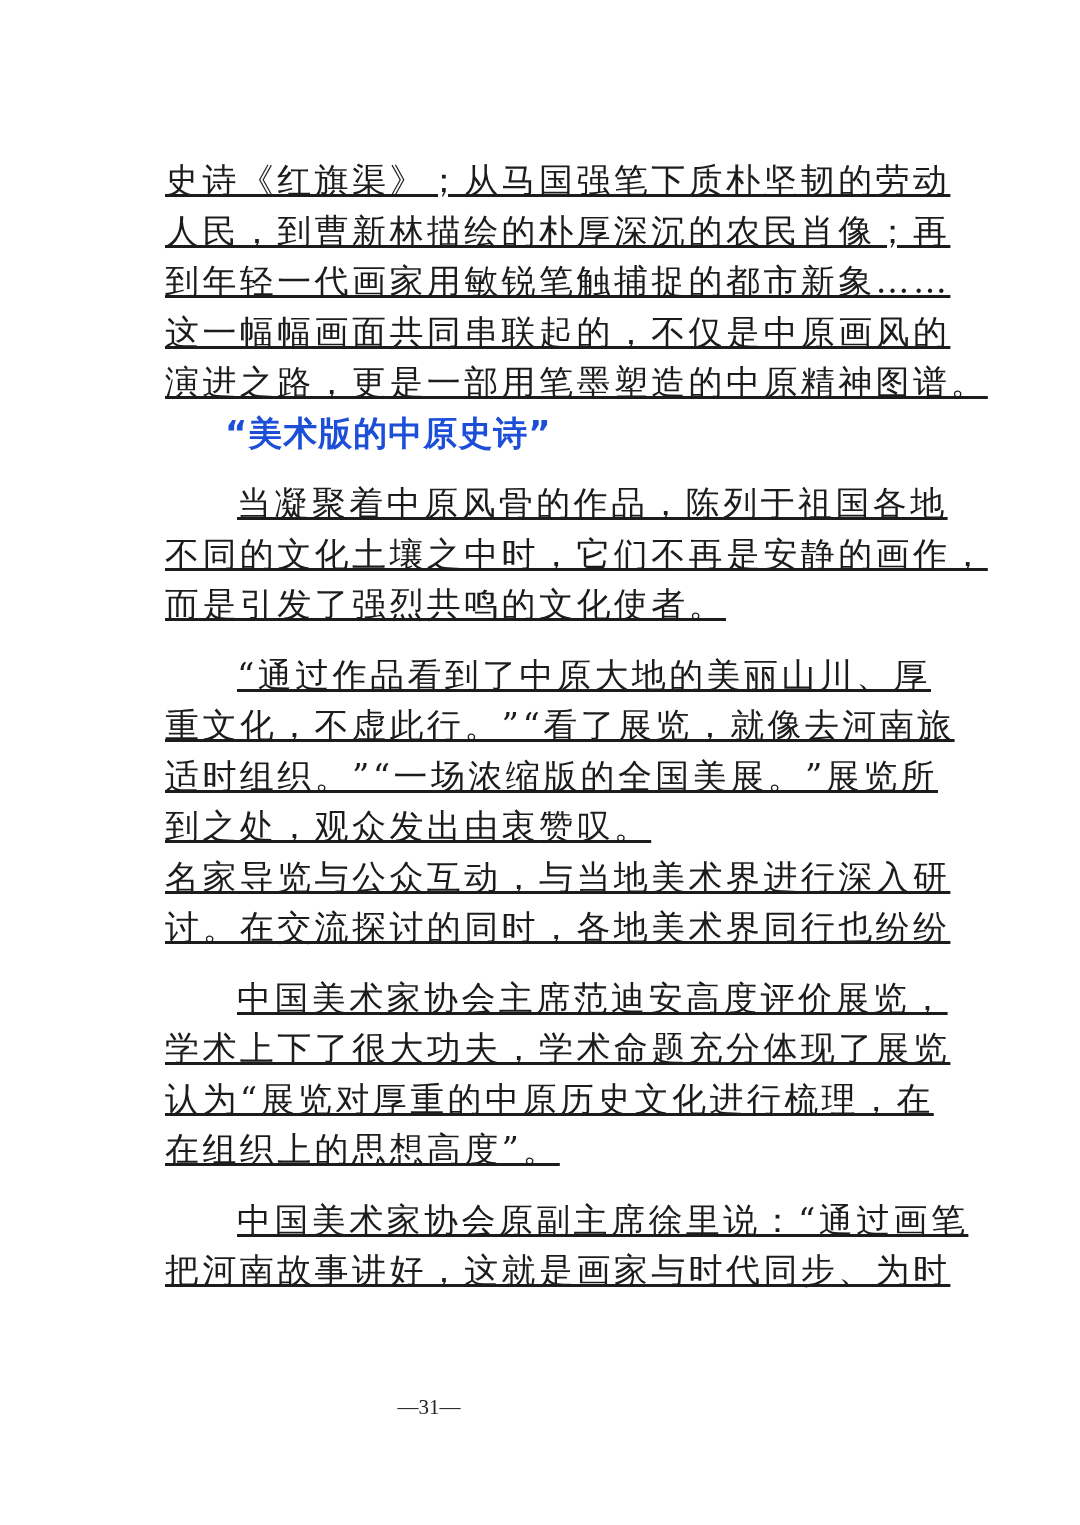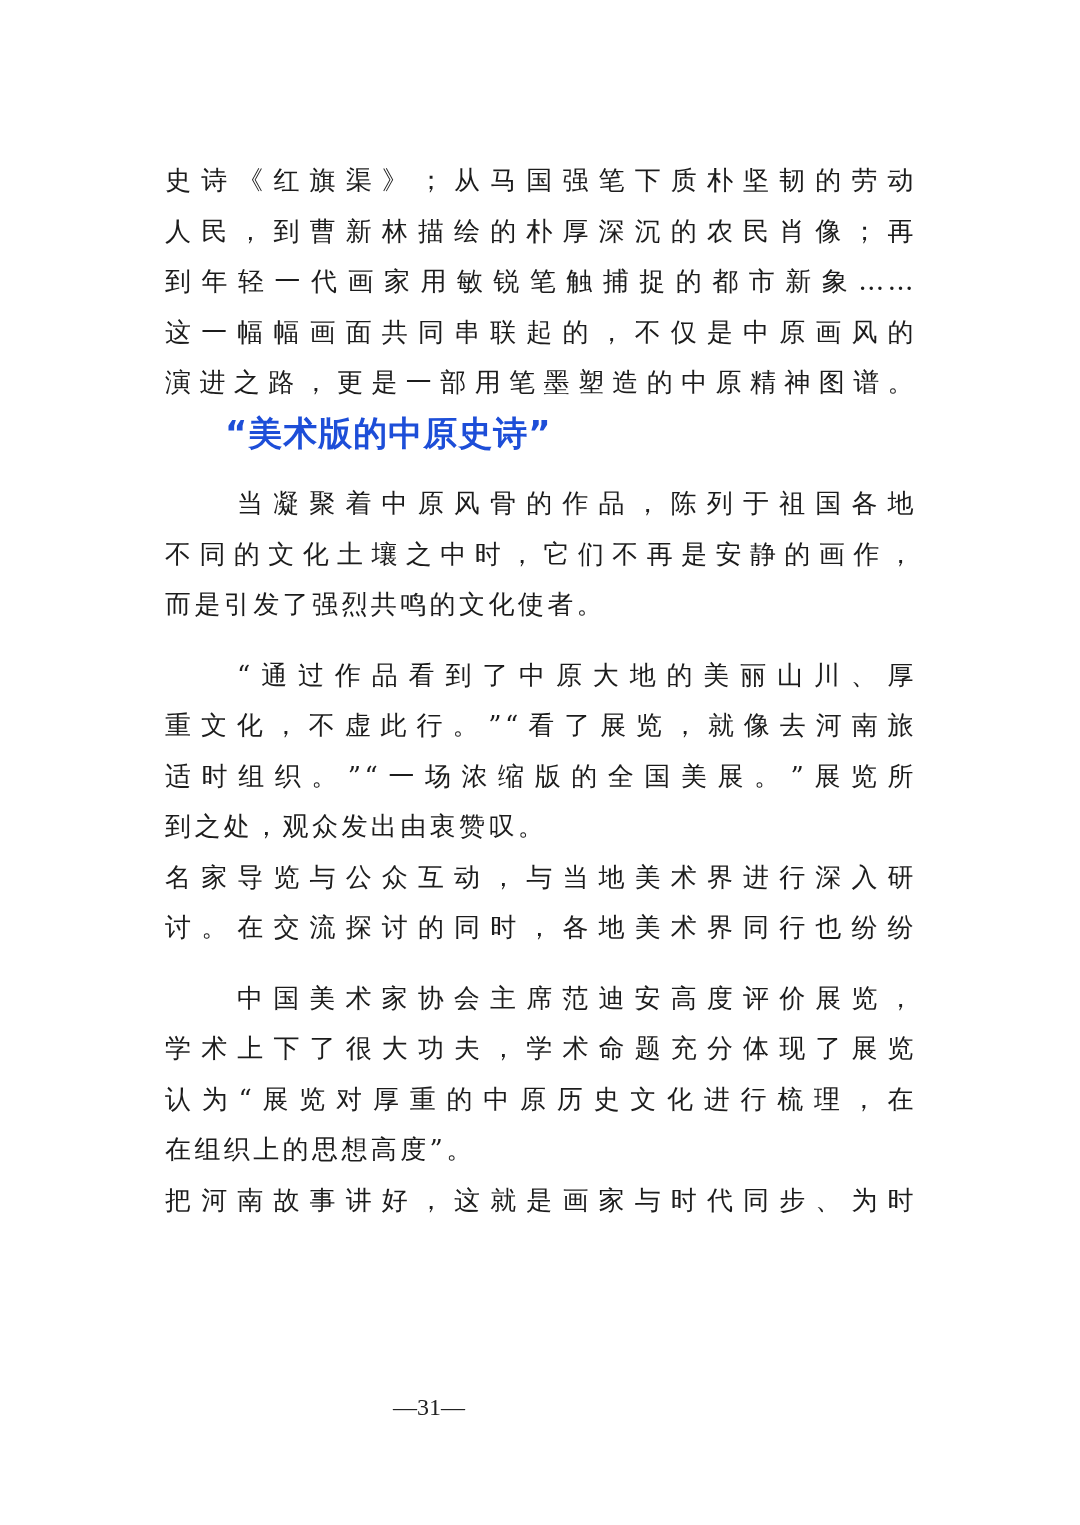--- a/index.html
+++ b/index.html
@@ -17,26 +17,27 @@
     }
     .page {
       position: absolute;
       left: 165px;
       top: 155px;
       width: 752px;
     }
     .line {
       height: 50.5px;
       line-height: 50.5px;
-      font-size: 26px;
+      font-size: 34px;
       white-space: nowrap;
       letter-spacing: 3.4px;
       text-align: justify;
       text-align-last: justify;
       overflow: visible;
+      text-decoration: underline;
     }
     .line.last {
       text-align-last: left;
     }
     .line.indent {
       padding-left: 72px;
       margin-top: 20px;
     }
     .heading {
       height: 50.5px;
@@ -47,21 +48,21 @@
       padding-left: 60px;
       letter-spacing: 1px;
       color: #1d4ed8;
     }
     .page-number {
       position: absolute;
       top: 1390px;
       left: 0;
       width: 858px;
       text-align: center;
-      font-size: 24px;
+      font-size: 21px;
       line-height: 34px;
       font-family: "Liberation Serif", "DejaVu Serif", serif;
       color: #222;
     }
   </style>
 </head>
 <body>
 
 <div class="page">
 
@@ -94,18 +95,19 @@
   </div>
 
   <div>
     <div class="line indent">中国美术家协会主席范迪安高度评价展览，</div>
     <div class="line">学术上下了很大功夫，学术命题充分体现了展览</div>
     <div class="line">认为“展览对厚重的中原历史文化进行梳理，在</div>
     <div class="line last">在组织上的思想高度”。</div>
   </div>
 
   <div>
+    <div class="line indent">中国美术家协会原副主席徐里说：“通过画笔</div>
     <div class="line">把河南故事讲好，这就是画家与时代同步、为时</div>
   </div>
 
 </div>
 
 <div class="page-number">—31—</div>
 
 </body></html>

